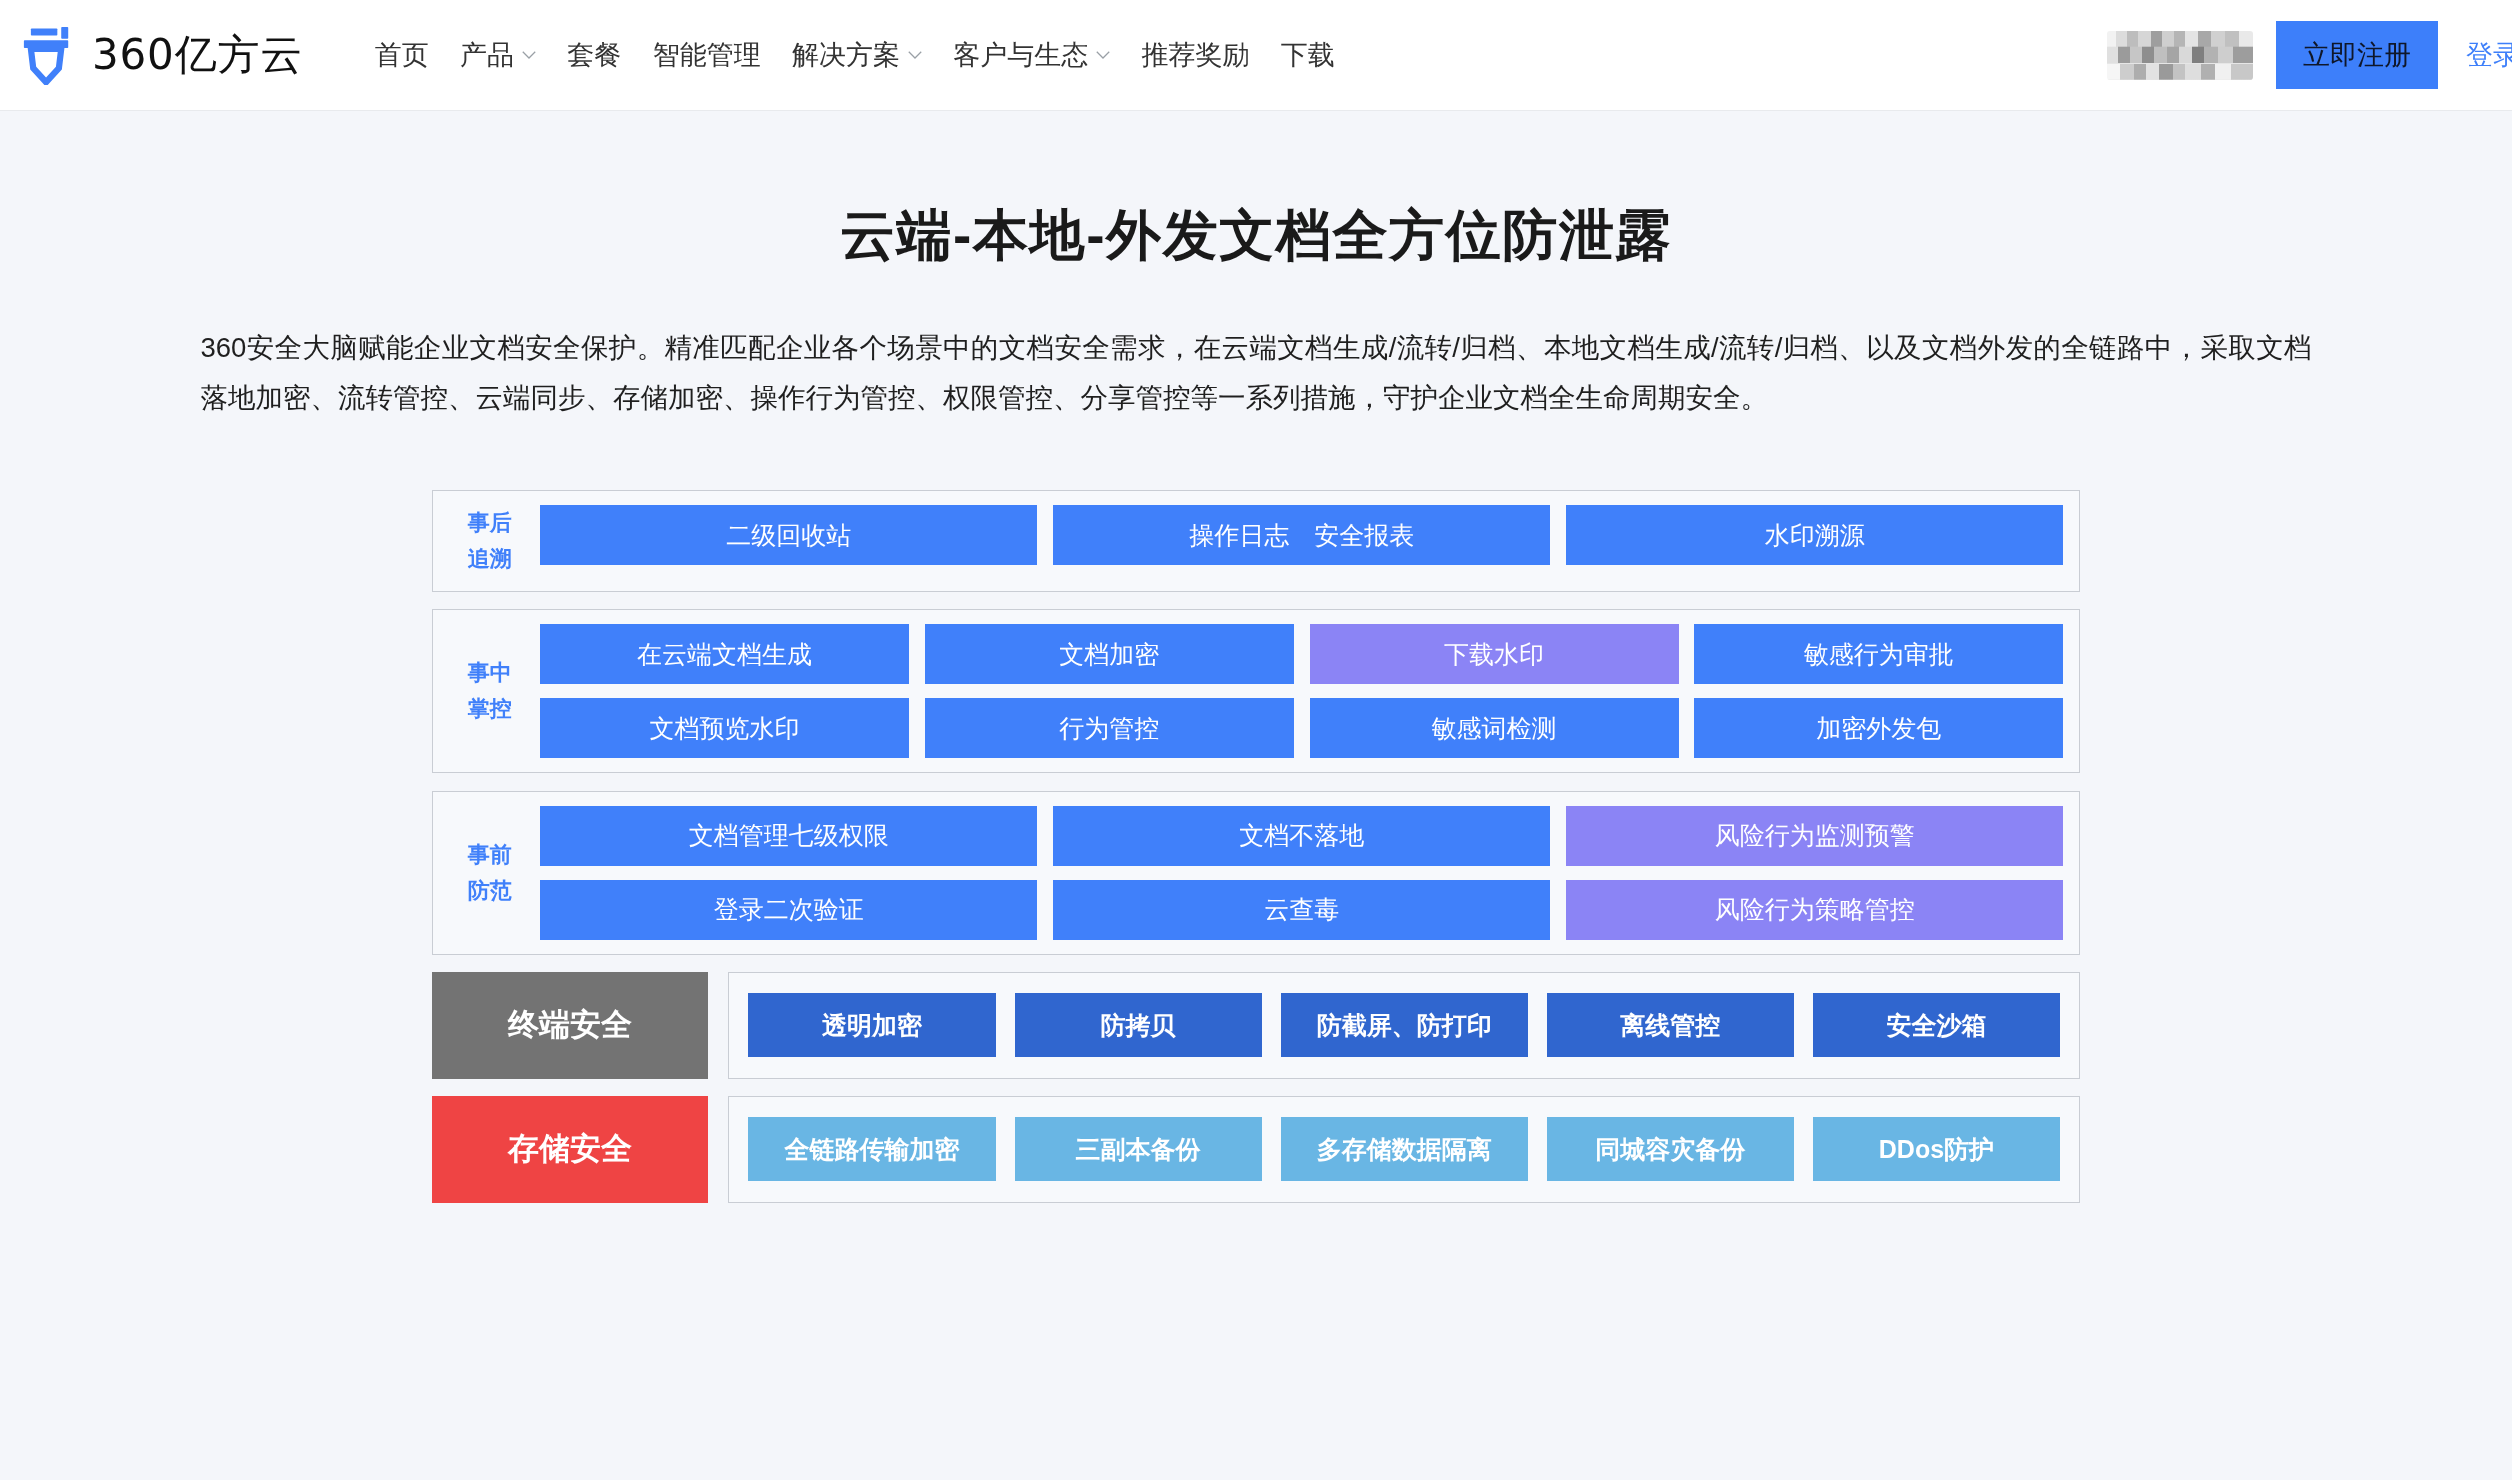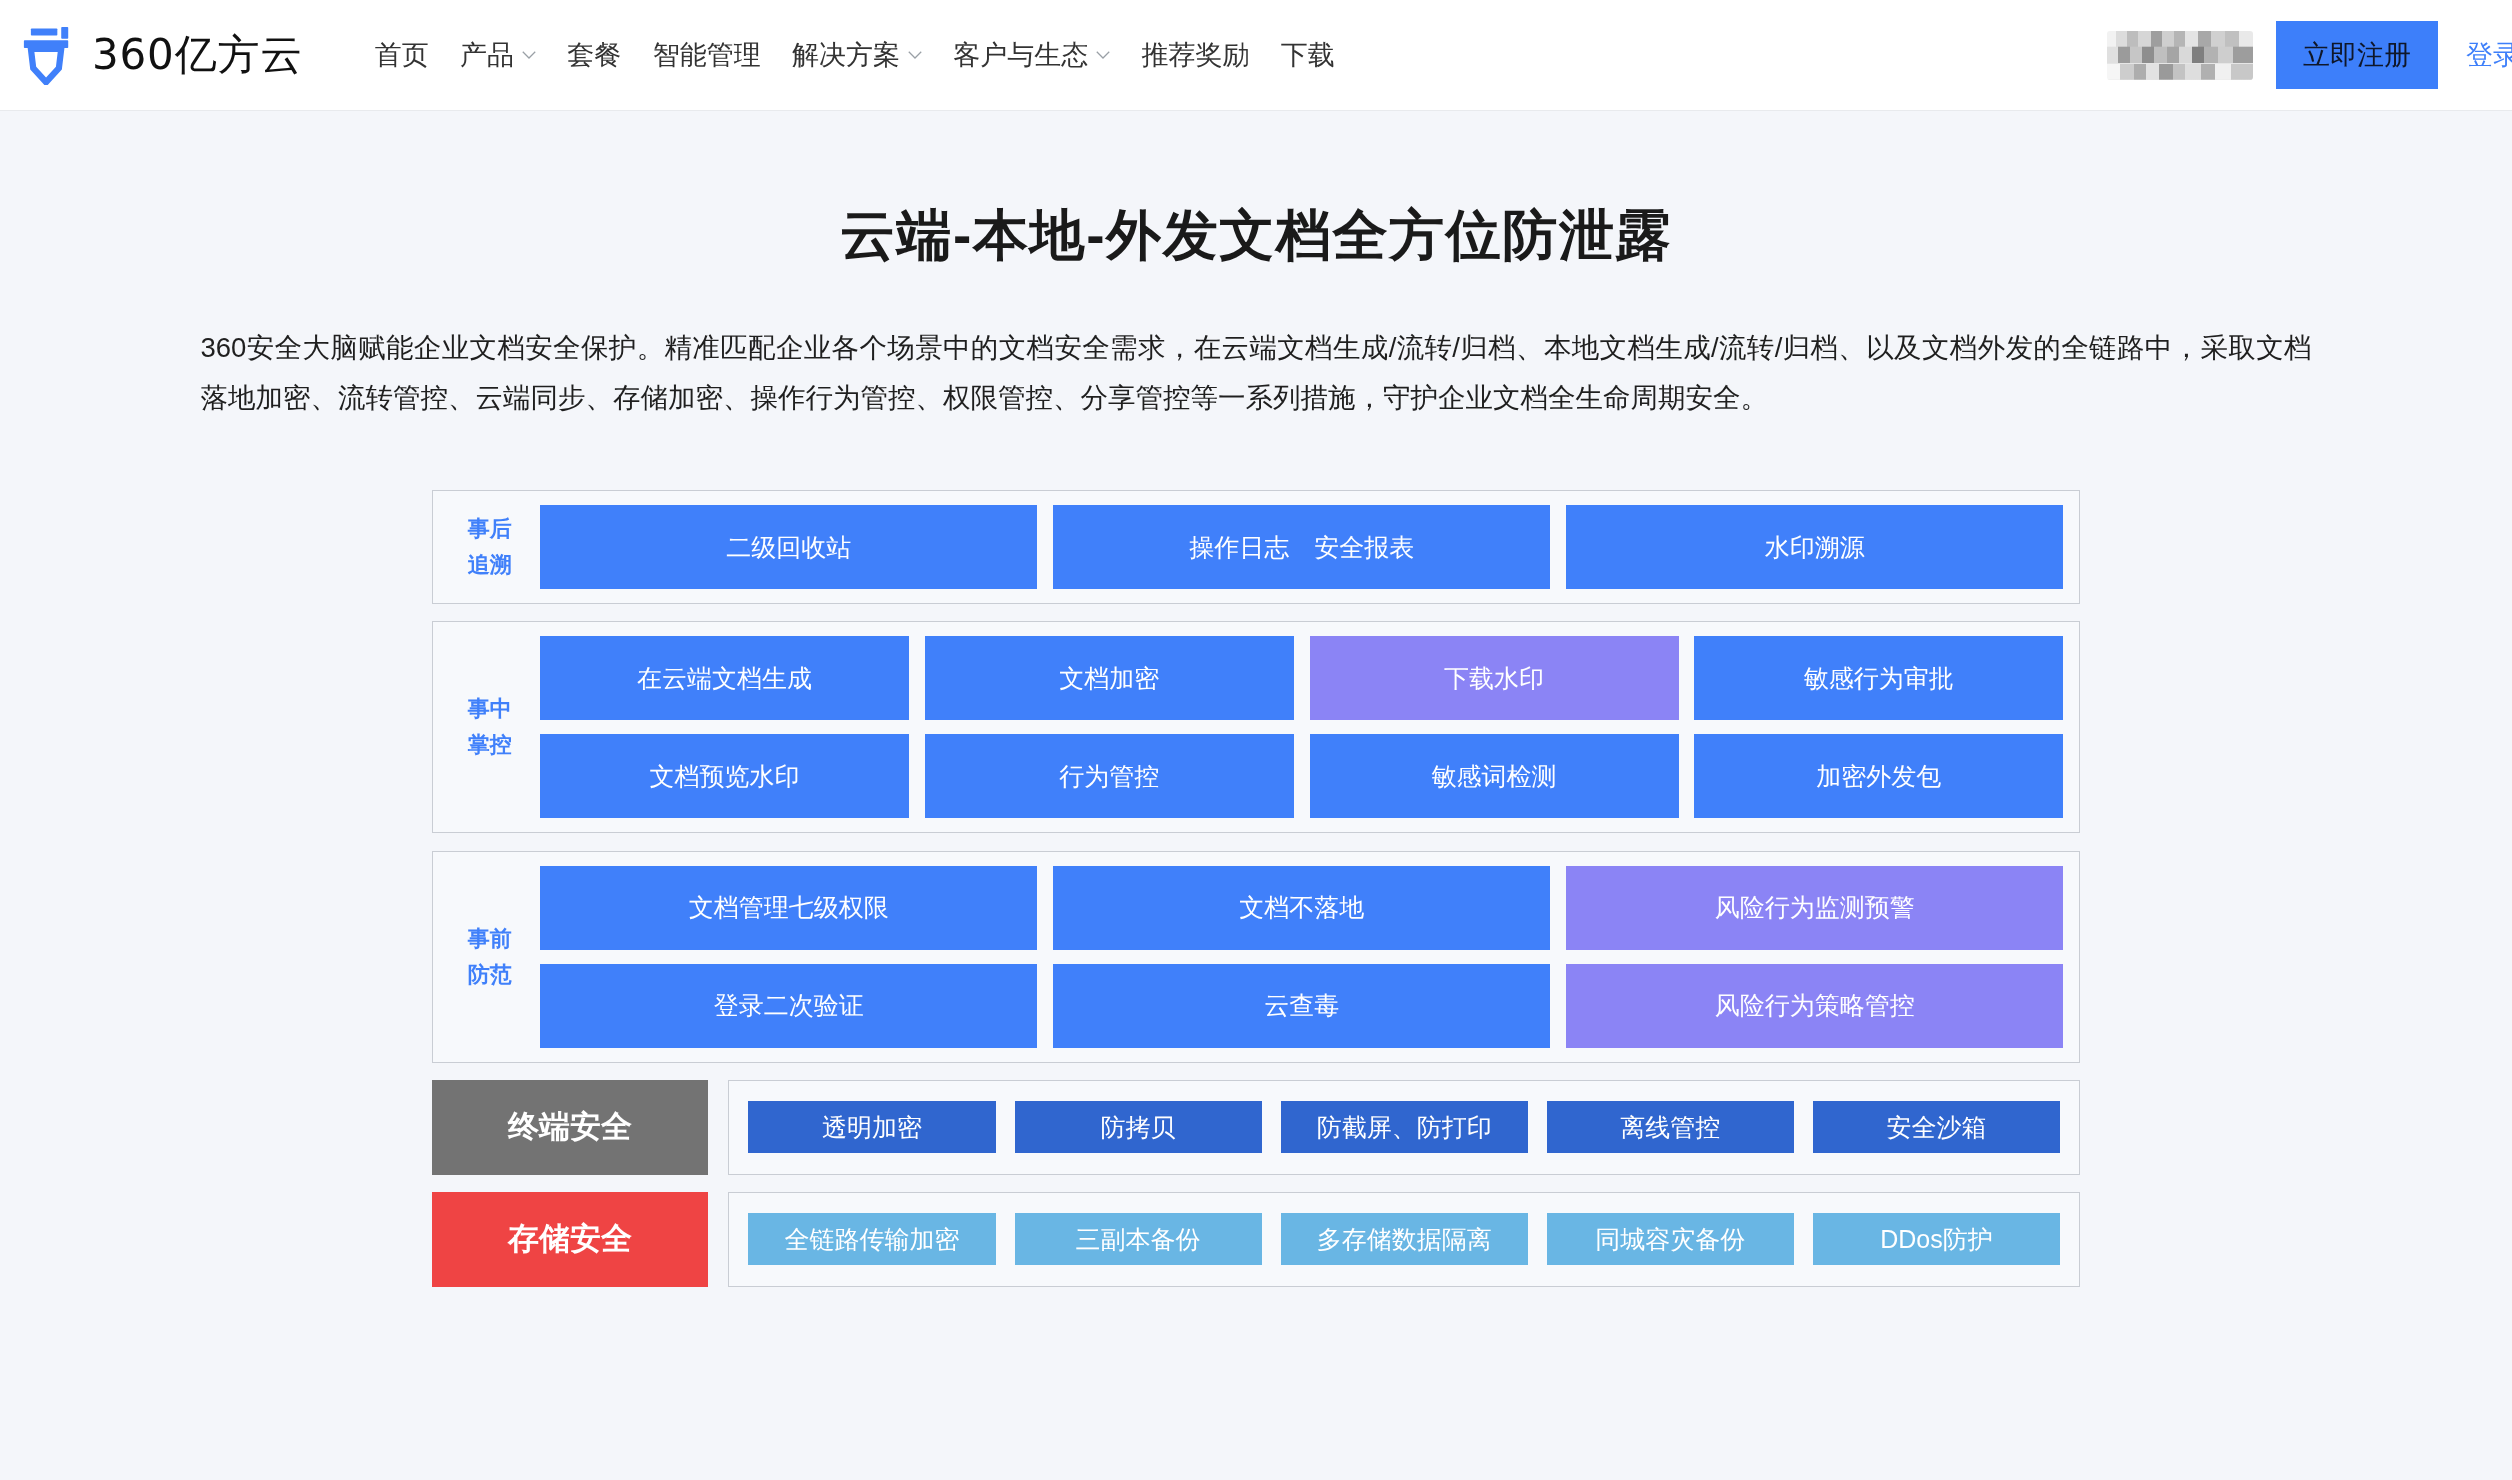--- a/index.html
+++ b/index.html
@@ -162,41 +162,41 @@
     flex: 1;
     display: flex;
     flex-direction: column;
     gap: 14px;
     margin-left: 9.4px;
   }
   .panel-line { display: flex; gap: 15.7px; }
 
   .cell {
     flex: 1;
-    height: 84px;
+    height: 60px;
     display: flex;
     align-items: center;
     justify-content: center;
     color: #ffffff;
     font-size: 25px;
     white-space: nowrap;
   }
   .cell.blue   { background: #4080fa; }
   .cell.purple { background: #8b84f5; }
   .cell.deep   { background: #3066cf; }
   .cell.light  { background: #69b6e4; }
 
   .bar-panel {
     border: 1.6px solid #c9cdd4;
     background: #f7f9fc;
     padding: 20.4px 19px;
     flex: 1;
   }
   .bar-panel .panel-line { gap: 19px; }
-  .bar-panel .cell { height: 52px; }
+  .bar-panel .cell { height: 64px; font-weight: bold; }
 </style>
 </head>
 <body>
 
 <div class="header">
 
   <div class="logo-wrap">
     <svg class="logo-mark" viewBox="0 0 72 76">
       <rect x="14" y="4" width="34" height="9" rx="1" fill="#4080fa"></rect>
       <rect x="53" y="2" width="9" height="15" rx="1" fill="#4080fa"></rect>

